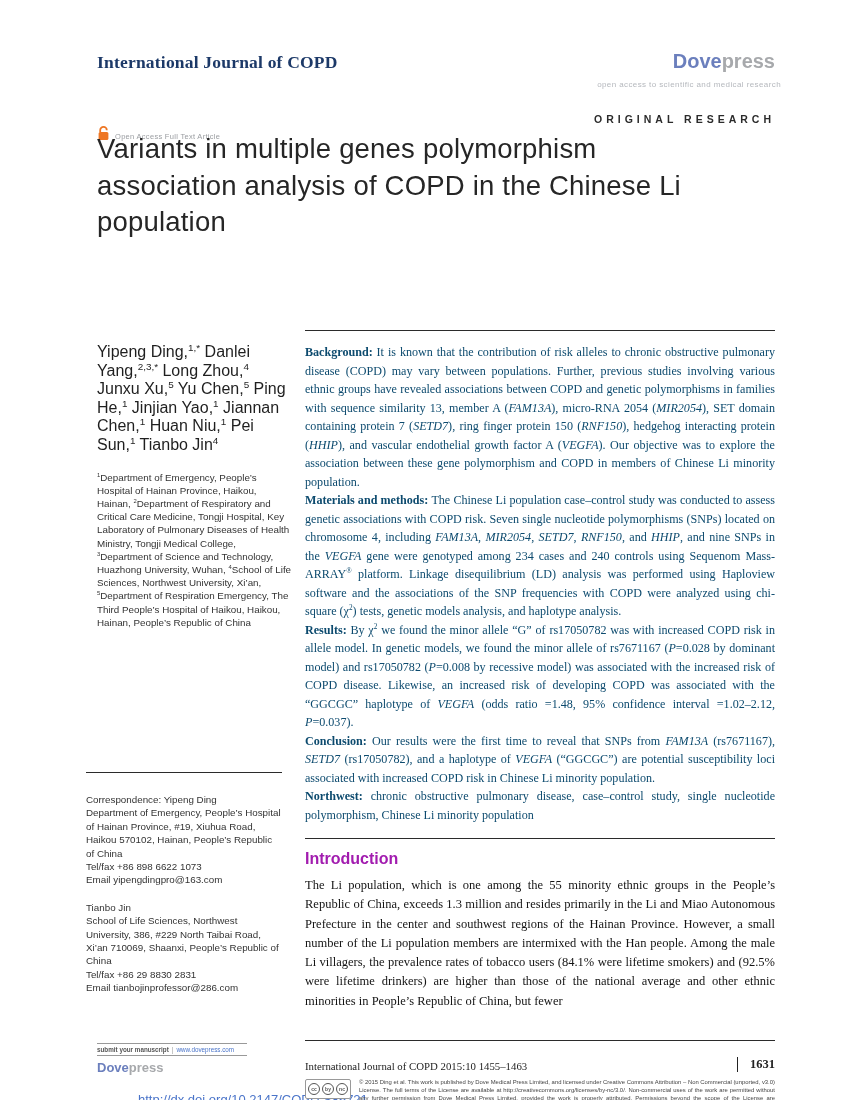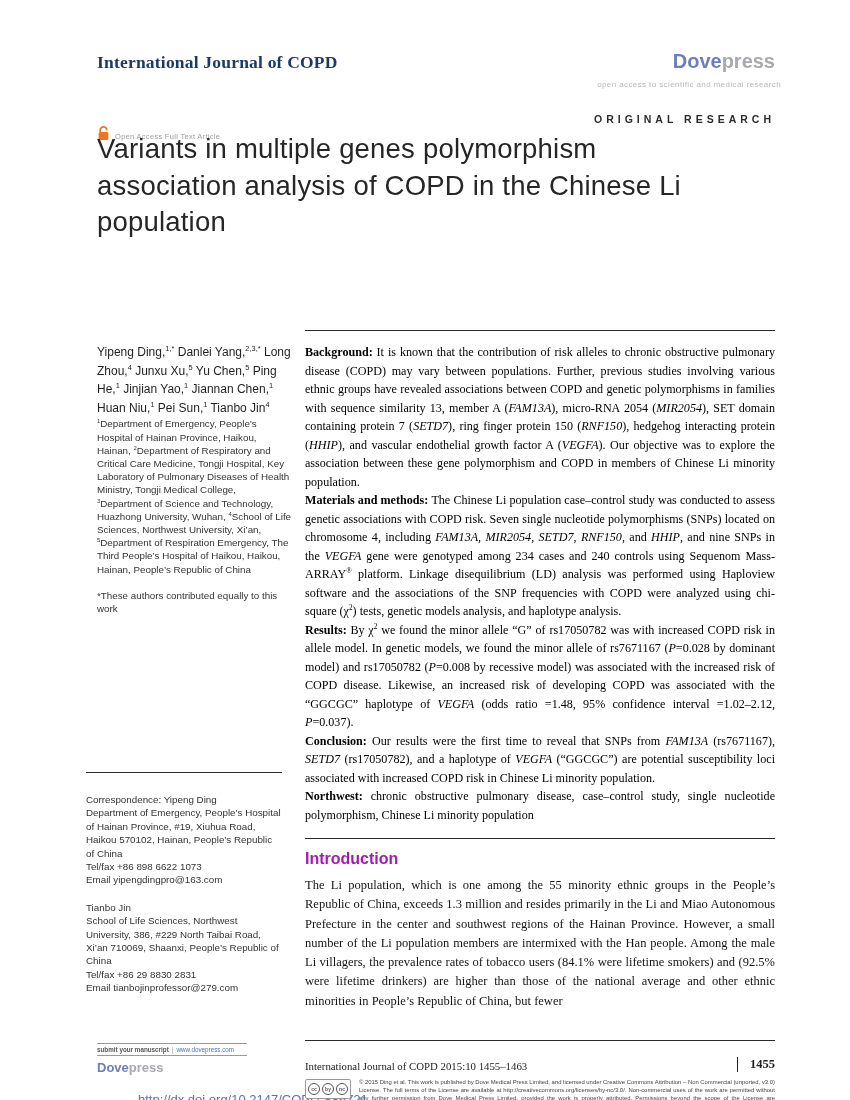--- a/index.html
+++ b/index.html
@@ -29,37 +29,37 @@
     position:absolute; right:75px; top:113px; font-size:10.5px; font-weight:600;
     letter-spacing:4px; color:#2b2b2b;
   }
   .title {
     position:absolute; left:97px; top:131px; width:640px;
     font-size:27.5px; line-height:1.33; font-weight:400; color:#262626;
     letter-spacing:0.2px;
   }
   
   .left-col { position:absolute; left:97px; top:343px; width:196px; }
-  .authors { font-size:12px; line-height:18.6px; color:#1f1f1f; }
+  .authors { font-size:16px; line-height:18.6px; color:#1f1f1f; margin-bottom:16px; }
   .authors sup { font-size:0.62em; line-height:0; }
   .affiliations { font-size:9.8px; line-height:13.2px; color:#333; margin-bottom:13px; }
   .contrib-note { font-size:9.8px; line-height:13.2px; color:#333; }
   .corr-block {
     position:absolute; left:86px; top:772px; width:196px;
     border-top:1px solid #2b2b2b; padding-top:20px;
     font-size:9.8px; line-height:13.4px; color:#333;
   }
   .corr-item + .corr-item { margin-top:14px; }
   .corr-item a { color:#333; text-decoration:none; }
   
   .right-col { position:absolute; left:305px; top:330px; width:470px; }
   .abstract {
     border-top:1.5px solid #2b2b2b; padding-top:12px;
     font-family:"Liberation Serif", serif; font-size:12.1px; line-height:18.5px;
-    text-align:justify; color:#000000;
+    text-align:justify; color:#0c4a6e;
   }
   .abstract p { margin:0; }
   .introduction { margin-top:14px; border-top:1.5px solid #2b2b2b; padding-top:11px; }
   .introduction h2 {
     font-family:"Liberation Sans", sans-serif; font-weight:700;
     font-size:16px; color:#a21caf; margin-bottom:8px;
   }
   .introduction p {
     font-family:"Liberation Serif", serif; font-size:12.5px; line-height:19.3px;
     text-align:justify; color:#141414;
@@ -123,38 +123,37 @@
     <span class="oa-label">Open Access Full Text Article</span>
   </div>
 
   <div class="article-type">ORIGINAL RESEARCH</div>
 
   <h1 class="title">Variants in multiple genes polymorphism association analysis of COPD in the Chinese Li population</h1>
 
   <aside class="left-col">
     <div class="authors"><span>Yipeng Ding,</span><sup>1,*</sup><span> Danlei Yang,</span><sup>2,3,*</sup><span> Long Zhou,</span><sup>4</sup><span> Junxu Xu,</span><sup>5</sup><span> Yu Chen,</span><sup>5</sup><span> Ping He,</span><sup>1</sup><span> Jinjian Yao,</span><sup>1</sup><span> Jiannan Chen,</span><sup>1</sup><span> Huan Niu,</span><sup>1</sup><span> Pei Sun,</span><sup>1</sup><span> Tianbo Jin</span><sup>4</sup></div>
     <div class="affiliations"><sup>1</sup><span>Department of Emergency, People’s Hospital of Hainan Province, Haikou, Hainan, </span><sup>2</sup><span>Department of Respiratory and Critical Care Medicine, Tongji Hospital, Key Laboratory of Pulmonary Diseases of Health Ministry, Tongji Medical College, </span><sup>3</sup><span>Department of Science and Technology, Huazhong University, Wuhan, </span><sup>4</sup><span>School of Life Sciences, Northwest University, Xi’an, </span><sup>5</sup><span>Department of Respiration Emergency, The Third People’s Hospital of Haikou, Haikou, Hainan, People’s Republic of China</span></div>
-    <div class="contrib-note">*These authors contributed equally to this work</div>
   </aside>
 
   <aside class="corr-block">
     <div class="corr-item">
       <div>Correspondence: Yipeng Ding</div>
       <div>Department of Emergency, People’s Hospital of Hainan Province, #19, Xiuhua Road, Haikou 570102, Hainan, People’s Republic of China</div>
       <div>Tel/fax +86 898 6622 1073</div>
       <div>
         <span>Email </span><a>yipengdingpro@163.com</a>
       </div>
     </div>
     <div class="corr-item">
       <div>Tianbo Jin</div>
       <div>School of Life Sciences, Northwest University, 386, #229 North Taibai Road, Xi’an 710069, Shaanxi, People’s Republic of China</div>
       <div>Tel/fax +86 29 8830 2831</div>
       <div>
-        <span>Email </span><a>tianbojinprofessor@279.com</a>
+        <span>Email </span><a>tianbojinprofessor@286.com</a>
       </div>
     </div>
   </aside>
 
   <main class="right-col">
     <section class="abstract">
       <p><span class="b">Background: </span><span>It is known that the contribution of risk alleles to chronic obstructive pulmonary disease (COPD) may vary between populations. Further, previous studies involving various ethnic groups have revealed associations between COPD and genetic polymorphisms in families with sequence similarity 13, member A (</span><span class="i">FAM13A</span><span>), micro-RNA 2054 (</span><span class="i">MIR2054</span><span>), SET domain containing protein 7 (</span><span class="i">SETD7</span><span>), ring finger protein 150 (</span><span class="i">RNF150</span><span>), hedgehog interacting protein (</span><span class="i">HHIP</span><span>), and vascular endothelial growth factor A (</span><span class="i">VEGFA</span><span>). Our objective was to explore the association between these gene polymorphism and COPD in members of Chinese Li minority population.</span></p>
       <p><span class="b">Materials and methods: </span><span>The Chinese Li population case–control study was conducted to assess genetic associations with COPD risk. Seven single nucleotide polymorphisms (SNPs) located on chromosome 4, including </span><span class="i">FAM13A</span><span>, </span><span class="i">MIR2054</span><span>, </span><span class="i">SETD7</span><span>, </span><span class="i">RNF150</span><span>, and </span><span class="i">HHIP</span><span>, and nine SNPs in the </span><span class="i">VEGFA</span><span> gene were genotyped among 234 cases and 240 controls using Sequenom Mass-ARRAY</span><sup>®</sup><span> platform. Linkage disequilibrium (LD) analysis was performed using Haploview software and the associations of the SNP frequencies with COPD were analyzed using chi-square (χ</span><sup>2</sup><span>) tests, genetic models analysis, and haplotype analysis.</span></p>
       <p><span class="b">Results: </span><span>By χ</span><sup>2</sup><span> we found the minor allele “G” of rs17050782 was with increased COPD risk in allele model. In genetic models, we found the minor allele of rs7671167 (</span><span class="i">P</span><span>=0.028 by dominant model) and rs17050782 (</span><span class="i">P</span><span>=0.008 by recessive model) was associated with the increased risk of COPD disease. Likewise, an increased risk of developing COPD was associated with the “GGCGC” haplotype of </span><span class="i">VEGFA</span><span> (odds ratio =1.48, 95% confidence interval =1.02–2.12, </span><span class="i">P</span><span>=0.037).</span></p>
       <p><span class="b">Conclusion: </span><span>Our results were the first time to reveal that SNPs from </span><span class="i">FAM13A</span><span> (rs7671167), </span><span class="i">SETD7</span><span> (rs17050782), and a haplotype of </span><span class="i">VEGFA</span><span> (“GGCGC”) are potential susceptibility loci associated with increased COPD risk in Chinese Li minority population.</span></p>
@@ -175,21 +174,21 @@
     </div>
     <div class="footer-brand">
       <span class="dove">Dove</span><span class="press">press</span>
     </div>
     <a class="doi">http://dx.doi.org/10.2147/COPD.S86721</a>
   </div>
 
   <div class="footer-right">
     <div class="citation-row">
       <span>International Journal of COPD 2015:10 1455–1463</span>
-      <span class="pageno">1455</span>
+      <span class="pageno">1631</span>
     </div>
     <div class="license-row">
       <div class="cc-badge">
         <span class="cc-circle">cc</span>
         <span class="cc-circle">by</span>
         <span class="cc-circle">nc</span>
       </div>
       <p class="license-text">© 2015 Ding et al. This work is published by Dove Medical Press Limited, and licensed under Creative Commons Attribution – Non Commercial (unported, v3.0) License. The full terms of the License are available at http://creativecommons.org/licenses/by-nc/3.0/. Non-commercial uses of the work are permitted without any further permission from Dove Medical Press Limited, provided the work is properly attributed. Permissions beyond the scope of the License are administered by Dove Medical Press Limited. Information on how to request permission may be found at: http://www.dovepress.com/permissions.php</p>
     </div>
   </div>

